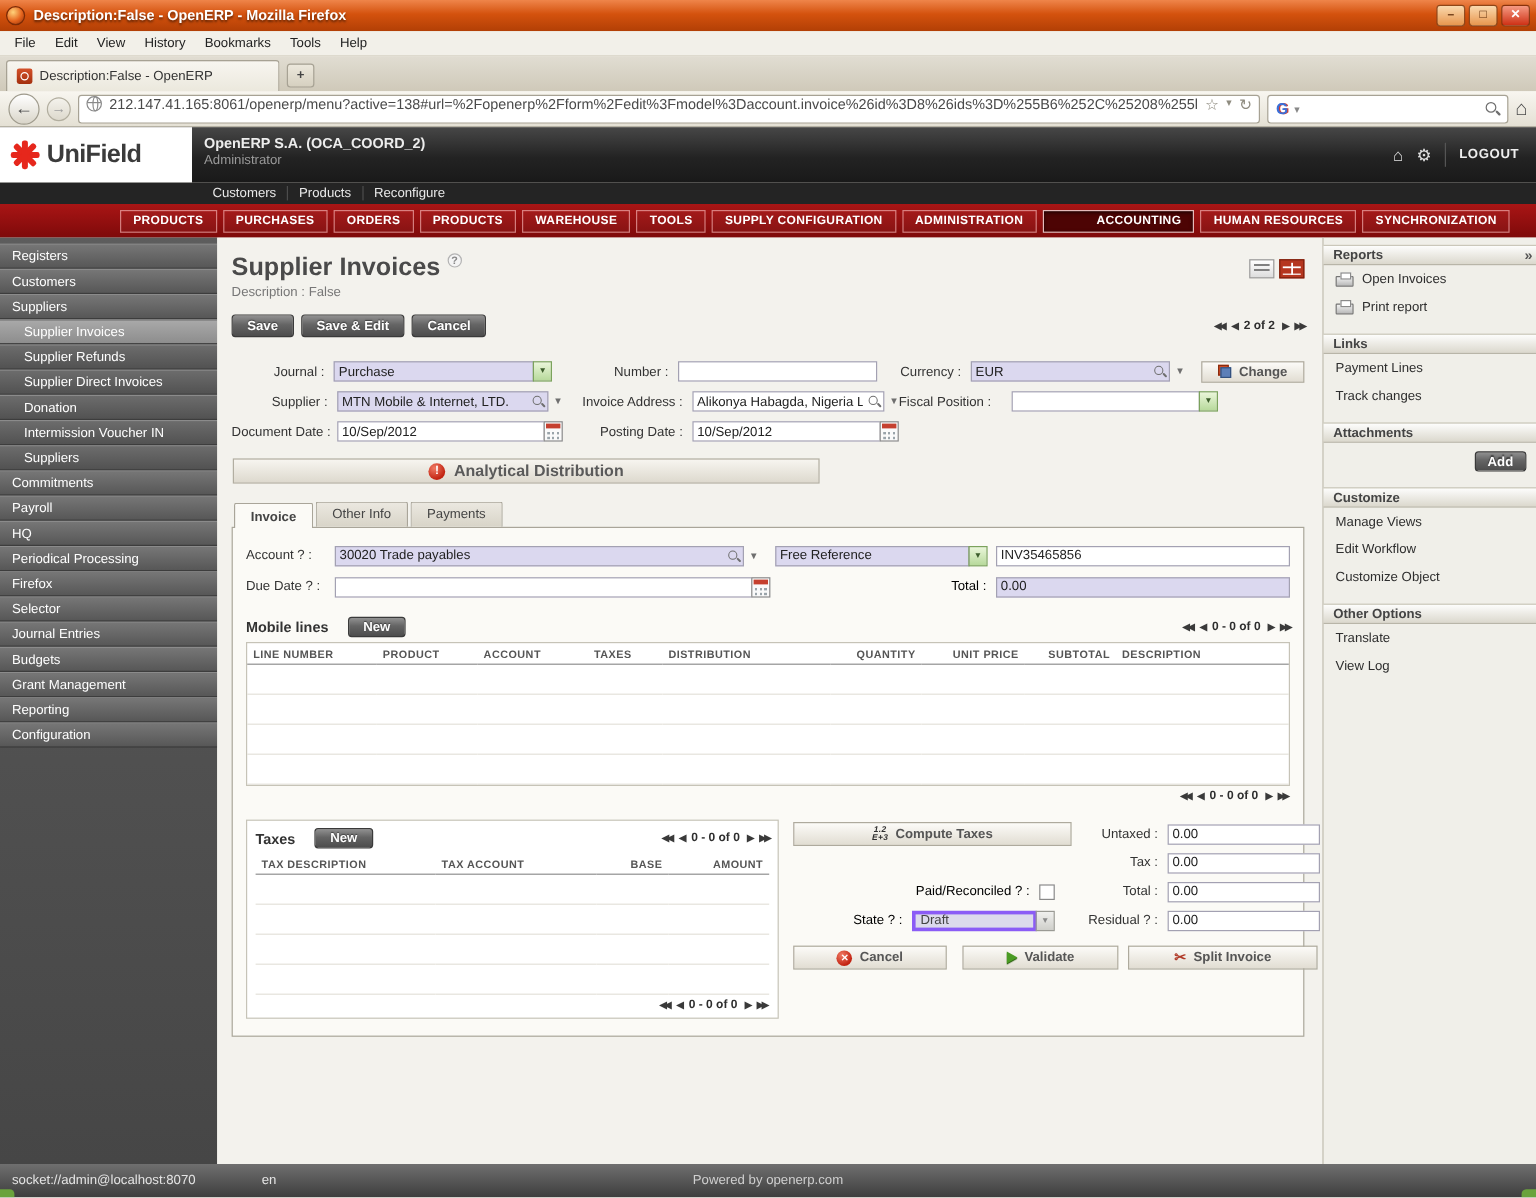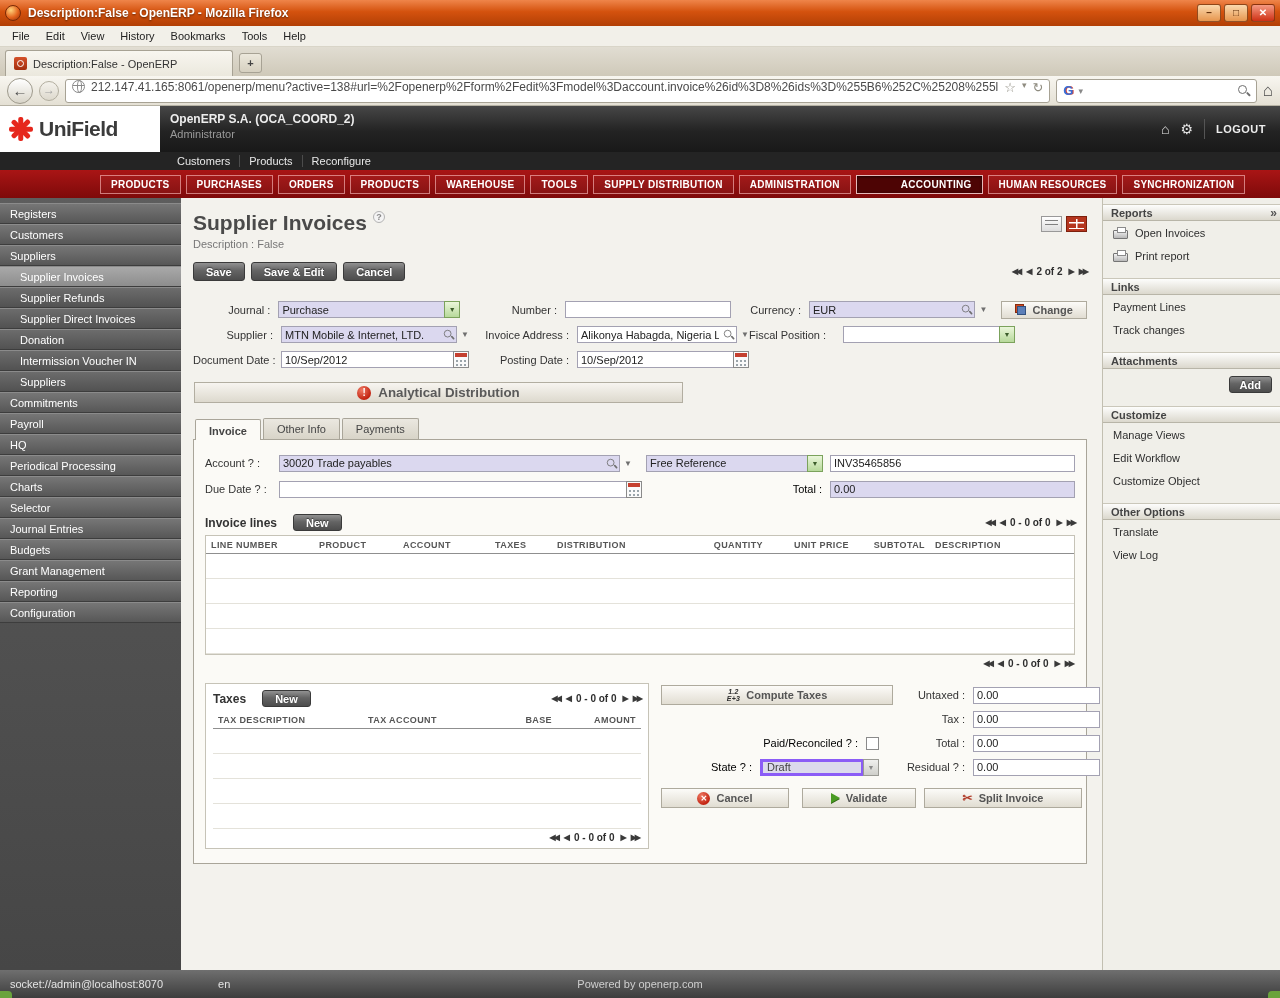--- a/index.html
+++ b/index.html
@@ -156,21 +156,21 @@
   .trow { display:flex; align-items:center; height:24px; }
   .lfill { flex:1; display:flex; align-items:center; justify-content:flex-end; padding-right:14px; }
   .lfill.start { justify-content:flex-start; padding-right:0; }
   .tlabel { width:80px; text-align:right; padding-right:8px; white-space:nowrap; color:#333; }
   .tinp { width:127px; flex:0 0 127px; }
   .calcicon { display:inline-flex; flex-direction:column; font-size:7px; line-height:7px; font-weight:bold; color:#2e2e2e; letter-spacing:.3px; }
   .chk { width:13px; height:13px; border:1px solid #8a8a8a; background:#fff; display:inline-block; }
   .statefld { width:104px; height:17px; background:#dcdaec; border:3px solid #8b5cf6; display:flex; align-items:center; padding:0 4px; color:#444; }
   .acts { display:flex; margin-top:9px; }
   .acts .btn-lite.b1 { width:128px; }
-  .acts .btn-lite.b2 { width:114px; margin-left:13px; }
+  .acts .btn-lite.b2 { width:130px; margin-left:13px; }
   .acts .btn-lite.b3 { width:158px; margin-left:8px; }
   .ico-cancel { width:13px; height:13px; border-radius:50%; background:radial-gradient(circle at 35% 30%, #f07a64, #c22311 70%); color:#fff; font-size:8px; font-weight:bold; text-align:center; line-height:13px; flex:0 0 13px; }
   .ico-validate { width:0; height:0; border-style:solid; border-width:5px 0 5px 9px; border-color:transparent transparent transparent #4a9b23; filter:drop-shadow(0 1px 0 #2d6212); }
   .ico-scissors { color:#b03a28; font-size:12px; line-height:12px; }
 
   
   .rightpanel { width:178px; flex:0 0 178px; background:#f0efe9; border-left:1px solid #c2bfb1; position:relative; padding-top:6px; }
   .rp-collapse { position:absolute; top:8px; right:3px; color:#555; font-weight:bold; font-size:12px; }
   .rp-head { height:17px; line-height:16px; background:linear-gradient(#fdfdfc,#dbd8cd); border-top:1px solid #cac7ba; border-bottom:1px solid #b8b5a8; font-weight:bold; color:#444; padding-left:8px; margin-top:11px; }
   .rp-head.first { margin-top:0; }
@@ -265,21 +265,21 @@
     <span class="shortcut">Reconfigure</span>
   </div>
 
   <div class="main-nav">
     <span class="nav-item">PRODUCTS</span>
     <span class="nav-item">PURCHASES</span>
     <span class="nav-item">ORDERS</span>
     <span class="nav-item">PRODUCTS</span>
     <span class="nav-item">WAREHOUSE</span>
     <span class="nav-item">TOOLS</span>
-    <span class="nav-item">SUPPLY DISTRIBUTION</span>
+    <span class="nav-item">SUPPLY CONFIGURATION</span>
     <span class="nav-item">ADMINISTRATION</span>
     <span class="nav-item active">ACCOUNTING</span>
     <span class="nav-item">HUMAN RESOURCES</span>
     <span class="nav-item">SYNCHRONIZATION</span>
   </div>
 
   <div class="content">
 
     <div class="sidebar">
       <div class="side-item">Registers</div>
@@ -288,21 +288,21 @@
       <div class="side-item sub selected">Supplier Invoices</div>
       <div class="side-item sub">Supplier Refunds</div>
       <div class="side-item sub">Supplier Direct Invoices</div>
       <div class="side-item sub">Donation</div>
       <div class="side-item sub">Intermission Voucher IN</div>
       <div class="side-item sub">Suppliers</div>
       <div class="side-item">Commitments</div>
       <div class="side-item">Payroll</div>
       <div class="side-item">HQ</div>
       <div class="side-item">Periodical Processing</div>
-      <div class="side-item">Charts</div>
+      <div class="side-item">Firefox</div>
       <div class="side-item">Selector</div>
       <div class="side-item">Journal Entries</div>
       <div class="side-item">Budgets</div>
       <div class="side-item">Grant Management</div>
       <div class="side-item">Reporting</div>
       <div class="side-item">Configuration</div>
     </div>
 
     <div class="main">
 
@@ -427,21 +427,21 @@
             <input class="inp" value="" style="">
             <span class="calbtn"></span>
           </span>
           <span class="tot-group">
             <span class="tot-label">Total :</span>
             <input class="inp req tot-inp" value="0.00" style="">
           </span>
         </div>
 
         <div class="sect">
-          <span class="sect-title">Invoice lines</span>
+          <span class="sect-title">Mobile lines</span>
           <button class="btn-dark">New</button>
           <span class="pager ml-auto">
             <span class="pgico">◀◀</span>
             <span class="pgico">◀</span>
             <span>0 - 0 of 0</span>
             <span class="pgico">▶</span>
             <span class="pgico">▶▶</span>
           </span>
         </div>
         <div class="tablebox">

